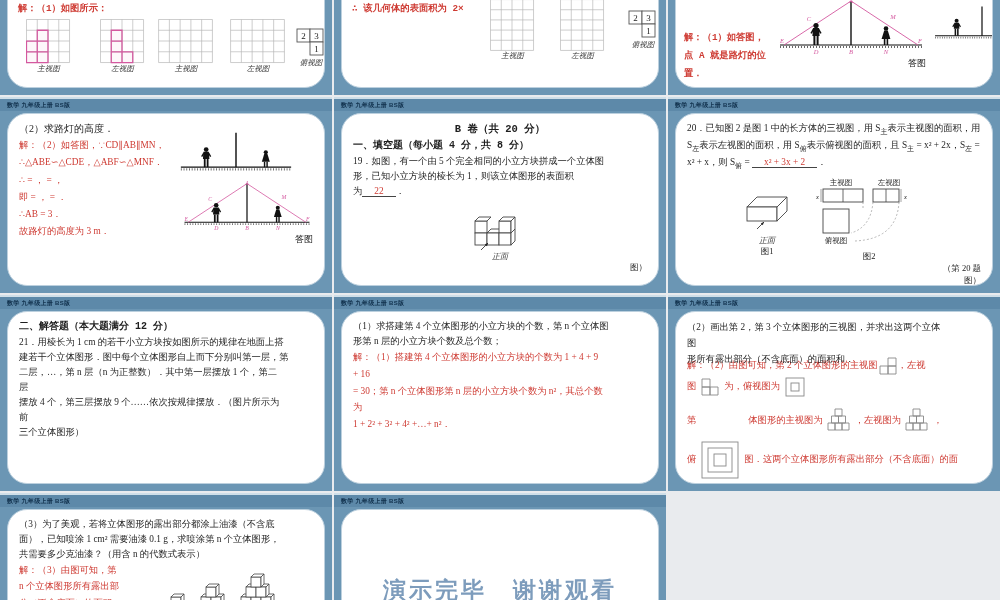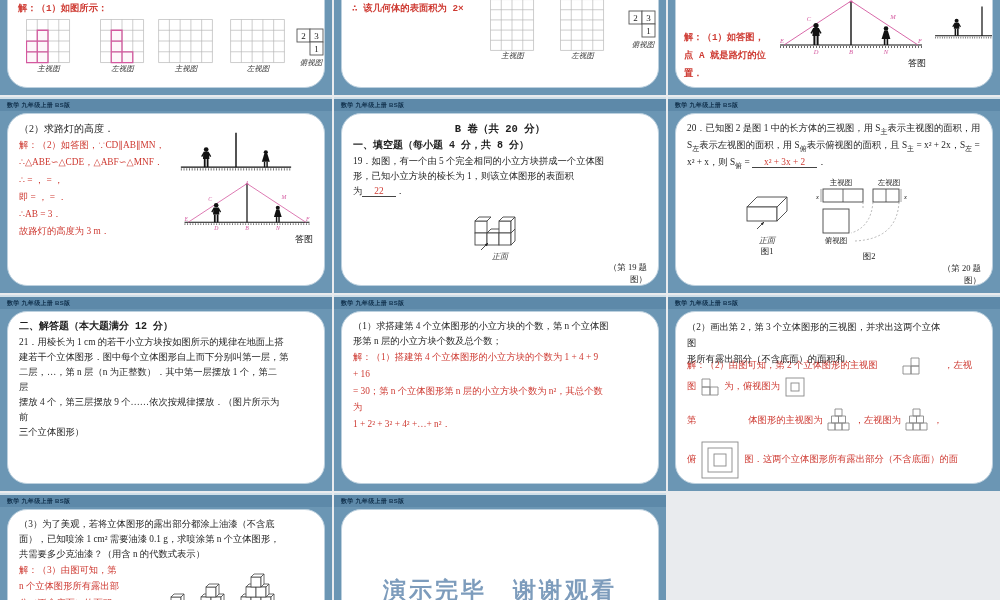--- a/index.html
+++ b/index.html
@@ -271,21 +271,20 @@
               <rect x="8" y="32" width="12" height="12"></rect>
               <rect x="20" y="32" width="12" height="12"></rect>
               <rect x="32" y="32" width="12" height="12"></rect>
                 <polygon points="44,32 48,28 48,40 44,44"></polygon>
             </g>
             <line x1="14" y1="49" x2="21" y2="42" stroke="#222" stroke-width="0.8"></line>
             <polygon points="21,42 17.8,43.2 19.8,45.2" fill="#222"></polygon>
           </svg>
           <div class="figlab" style="font-size:8px;">正面</div>
         </div>
-        <div class="caption">（第 19 题</div>
         <div class="caption">图）</div>
       </div>
     </div>
   </div>
 
   <div class="slide full">
     <span class="band-label">数学 九年级上册 BS版</span>
     <div class="panel">
       <div class="content">
         <p class="t" style="margin:0;"><span>20．已知图 2 是图 1 中的长方体的三视图，用 S</span><sub style="font-size:7px">主</sub><span>表示主视图的面积，用 S</span><sub style="font-size:7px">左</sub><span>表示左视图的面积，用 S</span><sub style="font-size:7px">俯</sub><span>表示俯视图的面积，且 S</span><sub style="font-size:7px">主</sub><span> = x² + 2x，S</span><sub style="font-size:7px">左</sub><span> = x² + x，则 S</span><sub style="font-size:7px">俯</sub><span> = </span><span class="ans">x² + 3x + 2</span><span>．</span></p>
@@ -361,21 +360,21 @@
     </div>
   </div>
 
   <div class="slide full">
     <span class="band-label">数学 九年级上册 BS版</span>
     <div class="panel">
       <div class="content">
         <div class="t abs" style="top:8px;left:11px;z-index:2;">（2）画出第 2，第 3 个立体图形的三视图，并求出这两个立体</div>
         <div class="t abs" style="top:24px;left:11px;z-index:2;">图</div>
         <div class="t abs" style="top:40px;left:11px;z-index:2;">形所有露出部分（不含底面）的面积和．</div>
-        <div class="t red abs" style="top:44px;left:11px;right:20px;display:flex;align-items:center;flex-wrap:nowrap;justify-content:space-between;">
+        <div class="t red abs" style="top:44px;left:11px;right:12px;display:flex;align-items:center;flex-wrap:nowrap;">
           <span>解：（2）由图可知，第 2 个立体图形的主视图</span>
           <svg width="20" height="20" viewBox="0 0 20 20">
               <path d="M8 2h8v8H8zM0 10h8v8H0zM8 10h8v8H8z" transform="translate(2,0)" fill="none" stroke="#888" stroke-width="0.9"></path>
             </svg>
           <span>，左视</span>
         </div>
         <div class="t red abs" style="top:64px;left:11px;display:flex;align-items:center;">
           <span>图</span>
           <svg width="20" height="20" viewBox="0 0 20 20" style="margin:0 4px;">
               <path d="M2 2h8v8H2zM2 10h8v8H2zM10 10h8v8H10z" fill="none" stroke="#888" stroke-width="0.9"></path>

